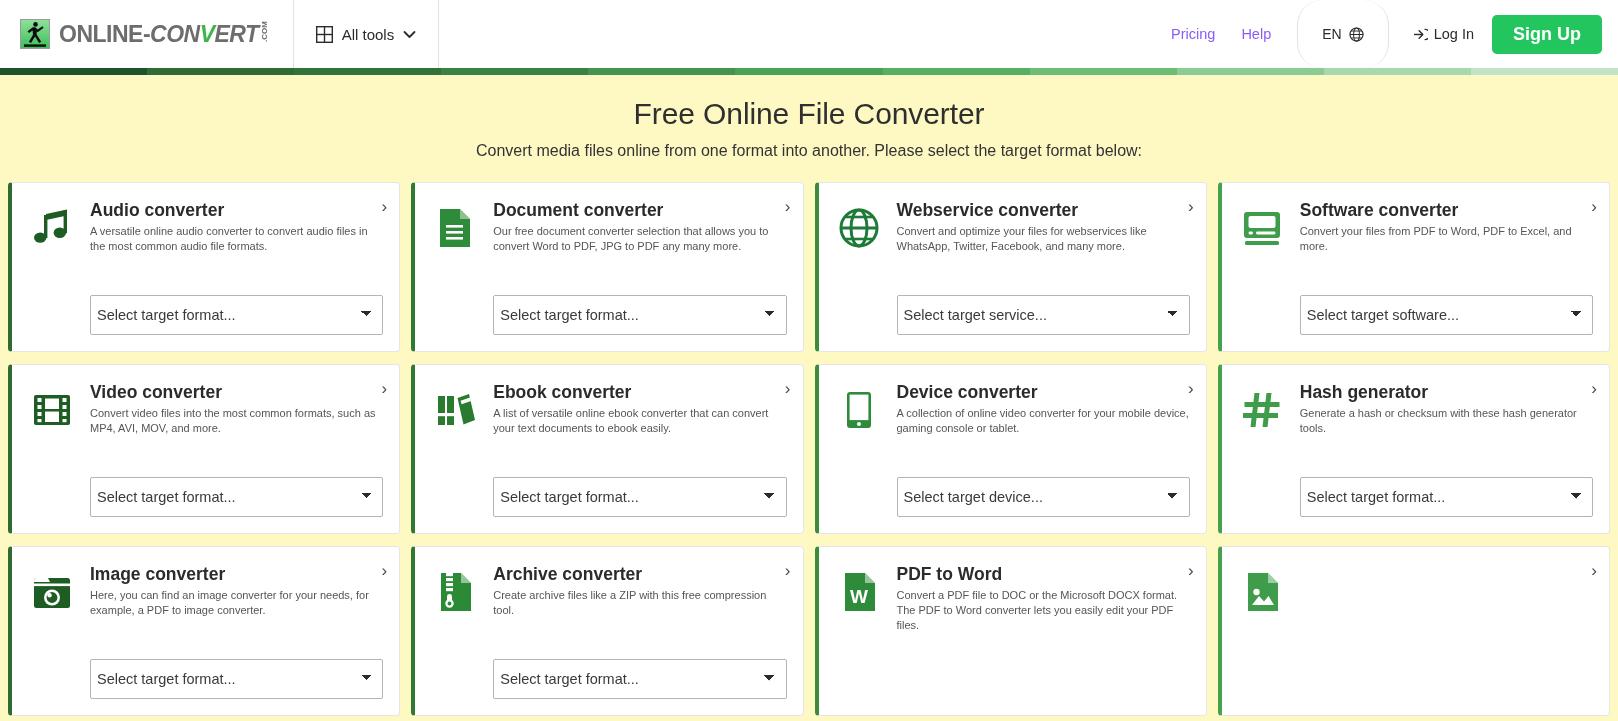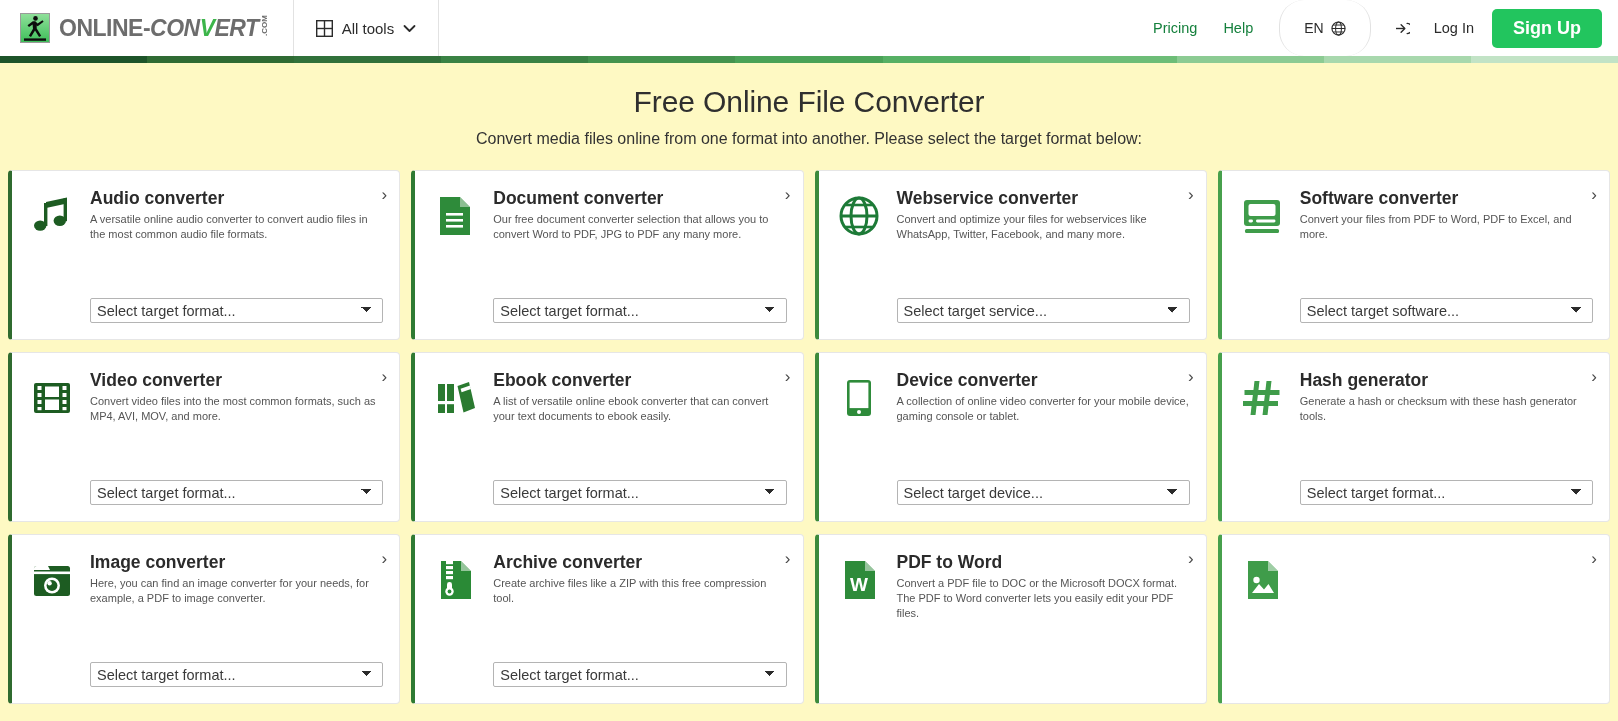--- a/index.html
+++ b/index.html
@@ -5,21 +5,21 @@
   * { box-sizing: border-box; margin: 0; padding: 0; }
   html, body {
     width: 1618px; height: 721px;
     font-family: "Liberation Sans", sans-serif;
     background: #f4f4f4;
     overflow: hidden;
   }
 
   
   .header {
-    height: 56px;
+    height: 68px;
     background: #ffffff;
     display: flex;
     align-items: stretch;
     position: relative;
   }
   .hdr-logo-cell {
     display: flex; align-items: center;
     padding: 0 24px 0 20px;
     border-right: 1px solid #e2e2e2;
   }
@@ -62,40 +62,40 @@
   .grid-icon svg { display:block; }
   .chev-dn { width: 13px; height: 9px; display:block; }
 
   .hdr-spacer { flex: 1 1 auto; }
 
   .hdr-links {
     display: flex; align-items: center; gap: 26px;
     padding: 0 26px 0 0;
     font-size: 14.5px; color: #2b2b2b;
   }
-  .hdr-links a { color: #15803d; text-decoration: none; cursor: pointer; }
+  .hdr-links a { color: #8b5cf6; text-decoration: none; cursor: pointer; }
 
   .hdr-lang {
     display: flex; align-items: center; gap: 7px;
     padding: 0 24px;
     font-size: 14px; color: #2b2b2b;
     border-left: 1px solid #e2e2e2;
     border-right: 1px solid #e2e2e2;
     height: 100%;
     cursor: pointer;
     border-radius: 25px;
   }
   .globe-icon { width: 15px; height: 15px; display:block; }
 
   .hdr-auth {
     display: flex; align-items: center; gap: 18px;
     padding: 0 16px 0 24px;
   }
   .login-btn {
-    display: flex; align-items: center; gap: 24px;
+    display: flex; align-items: center; gap: 6px;
     font-size: 14.5px; color: #2b2b2b; cursor: pointer;
     background: none; border: none;
     font-family: inherit;
   }
   .login-arrow { width: 15px; height: 13px; display:block; }
   .signup-btn {
     background: #22c55e;
     color: #ffffff;
     font-size: 18px;
     font-weight: bold;
@@ -189,21 +189,21 @@
     color: #4a4a4a;
     line-height: 1;
     font-family: "Liberation Sans", sans-serif;
   }
   .card-select-wrap {
     margin-top: auto;
     padding-top: 14px;
   }
   .card-select {
     width: 100%;
-    height: 25px;
+    height: 40px;
     font-size: 14.5px;
     font-family: inherit;
     color: #3a3a3a;
     background: #ffffff;
     border: 1px solid #b4b4b4;
     border-radius: 2px;
     padding: 0 6px;
     appearance: none;
     -webkit-appearance: none;
     cursor: pointer;

